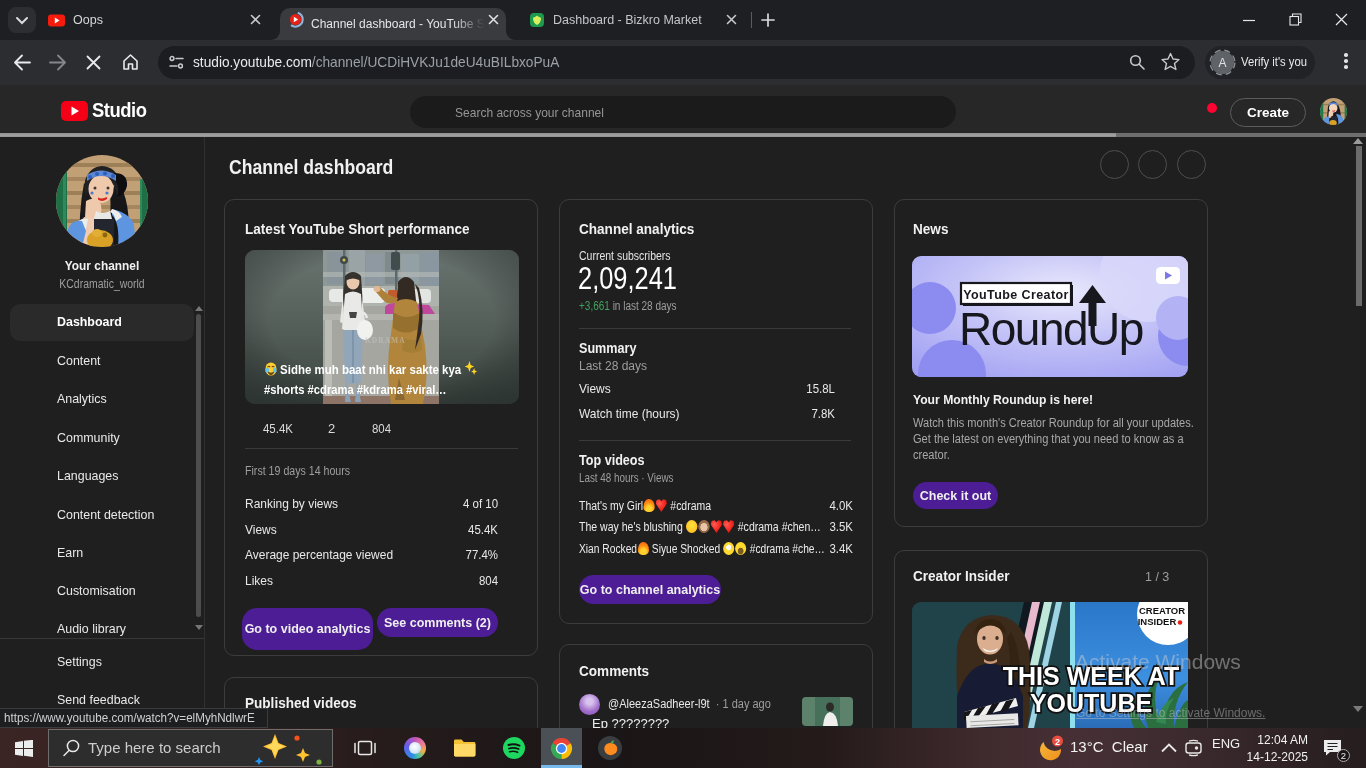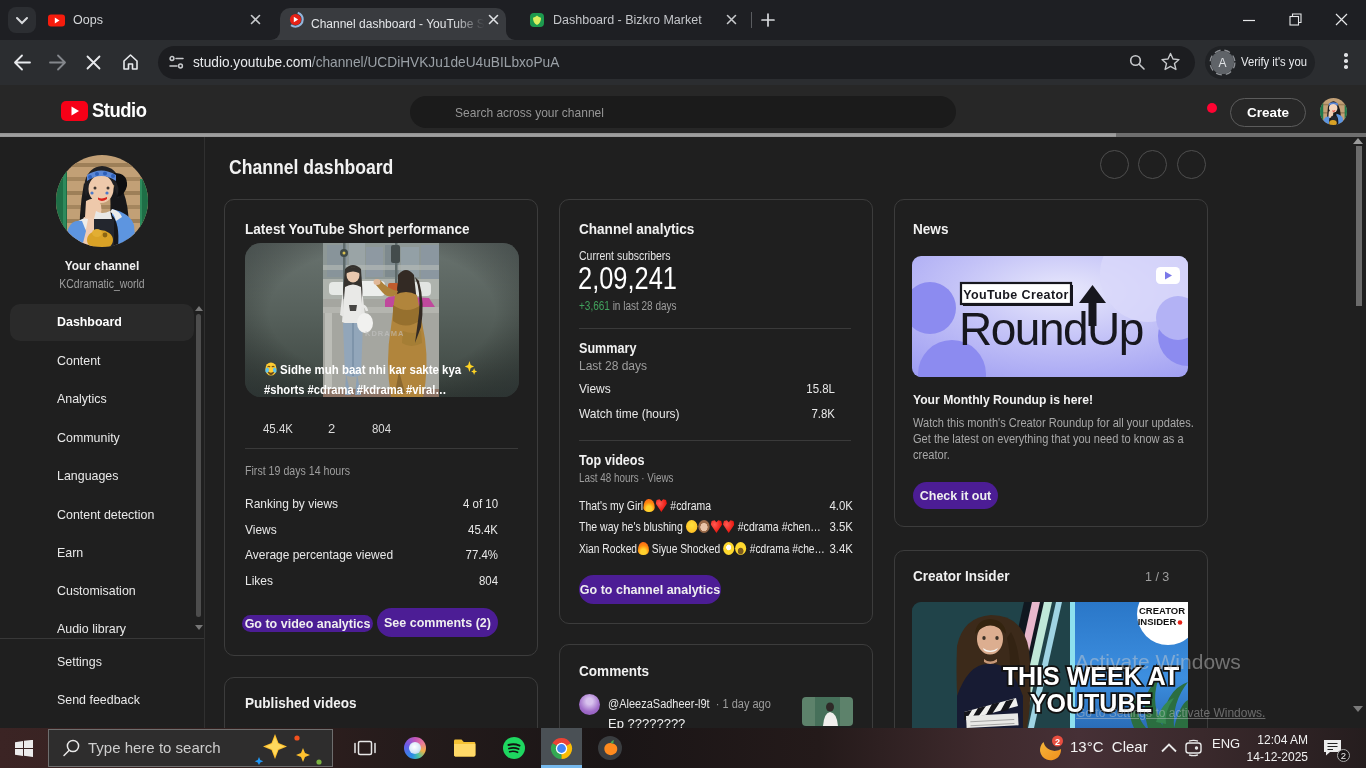--- a/index.html
+++ b/index.html
@@ -236,21 +236,21 @@
       <path d="M5 6 L9 1 H1 Z" fill="#777"></path>
     </svg>
 
 <div class="abs" style="left:229px;top:156px;color:#f1f1f1;font-size:20px;font-weight:bold;transform:scaleX(0.88);transform-origin:left top;white-space:nowrap;">Channel dashboard</div>
 <div class="abs" style="left:1100px;top:150px;width:29px;height:29px;border-radius:50%;border:1px solid #4e4e4e;"></div>
 <div class="abs" style="left:1138px;top:150px;width:29px;height:29px;border-radius:50%;border:1px solid #4e4e4e;"></div>
 <div class="abs" style="left:1177px;top:150px;width:29px;height:29px;border-radius:50%;border:1px solid #4e4e4e;"></div>
 
 <div class="card" style="left:224px;top:199px;width:314px;height:457px;"></div>
 <div class="ctitle" style="left:245px;top:220px;">Latest YouTube Short performance</div>
-<div class="abs" style="left:245px;top:243px;width:274px;height:154px;border-radius:16px;overflow:hidden;">
+<div class="abs" style="left:245px;top:250px;width:274px;height:154px;border-radius:10px;overflow:hidden;font-family:Liberation Serif, serif;">
 <svg width="274" height="154" viewBox="0 0 274 154">
   <defs>
     <linearGradient id="thbg" x1="0" y1="0" x2="0" y2="1">
       <stop offset="0" stop-color="#69736f"></stop>
             <stop offset="0.45" stop-color="#57615c"></stop>
             <stop offset="1" stop-color="#3c4540"></stop>
     </linearGradient>
     <radialGradient id="vig" cx="0.5" cy="0.45" r="0.75">
       <stop offset="0.55" stop-color="#000" stop-opacity="0"></stop>
             <stop offset="1" stop-color="#20272a" stop-opacity="0.55"></stop>
@@ -330,21 +330,21 @@
 <div class="hr" style="left:245px;top:448px;width:273px;"></div>
 <div class="abs gray" style="left:245px;top:464px;font-size:12.5px;transform:scaleX(0.85);transform-origin:left top;white-space:nowrap;">First 19 days 14 hours</div>
 <div class="row-label" style="left:245px;top:496px;">Ranking by views</div>
     <div class="row-val" style="left:398px;top:496px;width:100px;">4 of 10</div>
 <div class="row-label" style="left:245px;top:522px;">Views</div>
     <div class="row-val" style="left:398px;top:522px;width:100px;">45.4K</div>
 <div class="row-label" style="left:245px;top:547px;">Average percentage viewed</div>
     <div class="row-val" style="left:398px;top:547px;width:100px;">77.4%</div>
 <div class="row-label" style="left:245px;top:573px;">Likes</div>
     <div class="row-val" style="left:398px;top:573px;width:100px;">804</div>
-<div class="pillbtn" style="left:242px;top:608px;width:131px;height:17px;margin-top:7px;">Go to video analytics</div>
+<div class="pillbtn" style="left:242px;top:608px;width:131px;height:42px;">Go to video analytics</div>
 <div class="pillbtn" style="left:377px;top:608px;width:121px;height:29px;">See comments (2)</div>
 
 <div class="card" style="left:224px;top:677px;width:314px;height:80px;"></div>
 <div class="ctitle" style="left:245px;top:694px;">Published videos</div>
 
 <div class="card" style="left:559px;top:199px;width:314px;height:425px;"></div>
 <div class="ctitle" style="left:579px;top:220px;">Channel analytics</div>
 <div class="abs" style="left:579px;top:249px;color:#e4e4e4;font-size:12.5px;font-weight:500;transform:scaleX(0.84);transform-origin:left top;">Current subscribers</div>
 <div class="abs" style="left:578px;top:261px;color:#fff;font-size:31px;transform:scaleX(0.82);transform-origin:left top;">2,09,241</div>
 <div class="abs" style="left:579px;top:299px;font-size:12.5px;color:#41a05c;transform:scaleX(0.8);transform-origin:left top;white-space:nowrap;">+3,661 <span style="color:#9e9e9e;">in last 28 days</span></div>
@@ -363,21 +363,21 @@
 <div class="abs" style="left:579px;top:520px;color:#ececec;font-size:12px;font-weight:500;white-space:nowrap;transform:scaleX(0.877);transform-origin:left top;">The way he's blushing <span class="em e-smile"></span><span class="em e-monkey"></span><span class="em e-heart"></span><span class="em e-heart"></span> #cdrama #chen…</div>
 <div class="row-val" style="left:753px;top:519px;width:100px;">3.5K</div>
 <div class="abs" style="left:579px;top:542px;color:#ececec;font-size:12px;font-weight:500;white-space:nowrap;transform:scaleX(0.853);transform-origin:left top;">Xian Rocked<span class="em e-fire"></span> Siyue Shocked <span class="em e-flush"></span><span class="em e-joy"></span> #cdrama #che…</div>
 <div class="row-val" style="left:753px;top:541px;width:100px;">3.4K</div>
 <div class="pillbtn" style="left:579px;top:575px;width:142px;height:29px;">Go to channel analytics</div>
 
 <div class="card" style="left:559px;top:644px;width:314px;height:113px;"></div>
 <div class="ctitle" style="left:579px;top:662px;">Comments</div>
 <div class="abs" style="left:579px;top:694px;width:21px;height:21px;border-radius:50%;background:radial-gradient(circle at 50% 35%,#d8c2ee 0 18%,#a06cc9 60%,#8b54b8);"></div>
 <div class="abs" style="left:608px;top:697px;font-size:12.5px;color:#e8e8e8;transform:scaleX(0.88);transform-origin:left top;white-space:nowrap;">@AleezaSadheer-l9t <span style="color:#9e9e9e;"> &nbsp;· 1 day ago</span></div>
-<div class="abs" style="left:608px;top:716px;font-size:13px;color:#f0f0f0;font-weight:500;">Ep ????????</div>
+<div class="abs" style="left:592px;top:716px;font-size:13px;color:#f0f0f0;font-weight:500;">Ep ????????</div>
 <div class="abs" style="left:802px;top:697px;width:51px;height:29px;border-radius:4px;overflow:hidden;">
 <svg width="51" height="29" viewBox="0 0 51 29">
         <rect width="51" height="29" fill="#5d826b"></rect>
         <rect x="13" y="0" width="25" height="29" fill="#46705a"></rect>
         <ellipse cx="28" cy="10" rx="4" ry="4.5" fill="#2e2a28"></ellipse>
         <path d="M21 29 Q22 16 28 15 Q35 16 36 29 Z" fill="#f0efed"></path>
       </svg>
 </div>
 
 <div class="card" style="left:894px;top:199px;width:314px;height:328px;"></div>
@@ -472,20 +472,23 @@
       <path d="M6 1 L11 7 H1 Z" fill="#9a9a9a"></path>
     </svg>
 <div class="abs" style="left:1356px;top:146px;width:6px;height:160px;background:#6b6b6b;"></div>
 <svg class="abs" style="left:1352px;top:705px" width="12" height="8" viewBox="0 0 12 8">
       <path d="M6 7 L11 1 H1 Z" fill="#7a7a7a"></path>
     </svg>
 
 <div class="abs" style="left:1075px;top:650px;color:rgba(205,205,205,0.48);font-size:21px;">Activate Windows</div>
 <div class="abs" style="left:1076px;top:706px;color:rgba(205,205,205,0.44);font-size:12px;text-decoration:underline;">Go to Settings to activate Windows.</div>
 
+<div class="abs" style="left:0;top:708px;width:268px;height:20px;background:#1d1e20;border:1px solid #3a3b3e;border-left:none;display:flex;align-items:center;">
+  <span style="margin-left:4px;font-size:12px;color:#cfd1d4;white-space:nowrap;transform:scaleX(0.97);transform-origin:left center;display:inline-block;">https://www.youtube.com/watch?v=elMyhNdlwrE</span>
+</div>
 
 <div class="abs" id="taskbar"></div>
 
 <svg class="abs" style="left:15px;top:740px" width="18" height="17" viewBox="0 0 18 17">
       <path d="M0 2.2 L8 1 V8 H0 Z M9 0.8 L18 -0.2 V8 H9 Z M0 9 H8 V16 L0 14.8 Z M9 9 H18 V17 L9 15.8 Z" fill="#ececec"></path>
     </svg>
 
 <div class="abs" style="left:48px;top:729px;width:285px;height:38px;background:#2e2d2d;border:1px solid #6e6e6e;"></div>
 <svg class="abs" style="left:62px;top:738px" width="19" height="19" viewBox="0 0 19 19">
       <circle cx="11" cy="8" r="5.6" fill="none" stroke="#e8e8e8" stroke-width="1.5"></circle>

